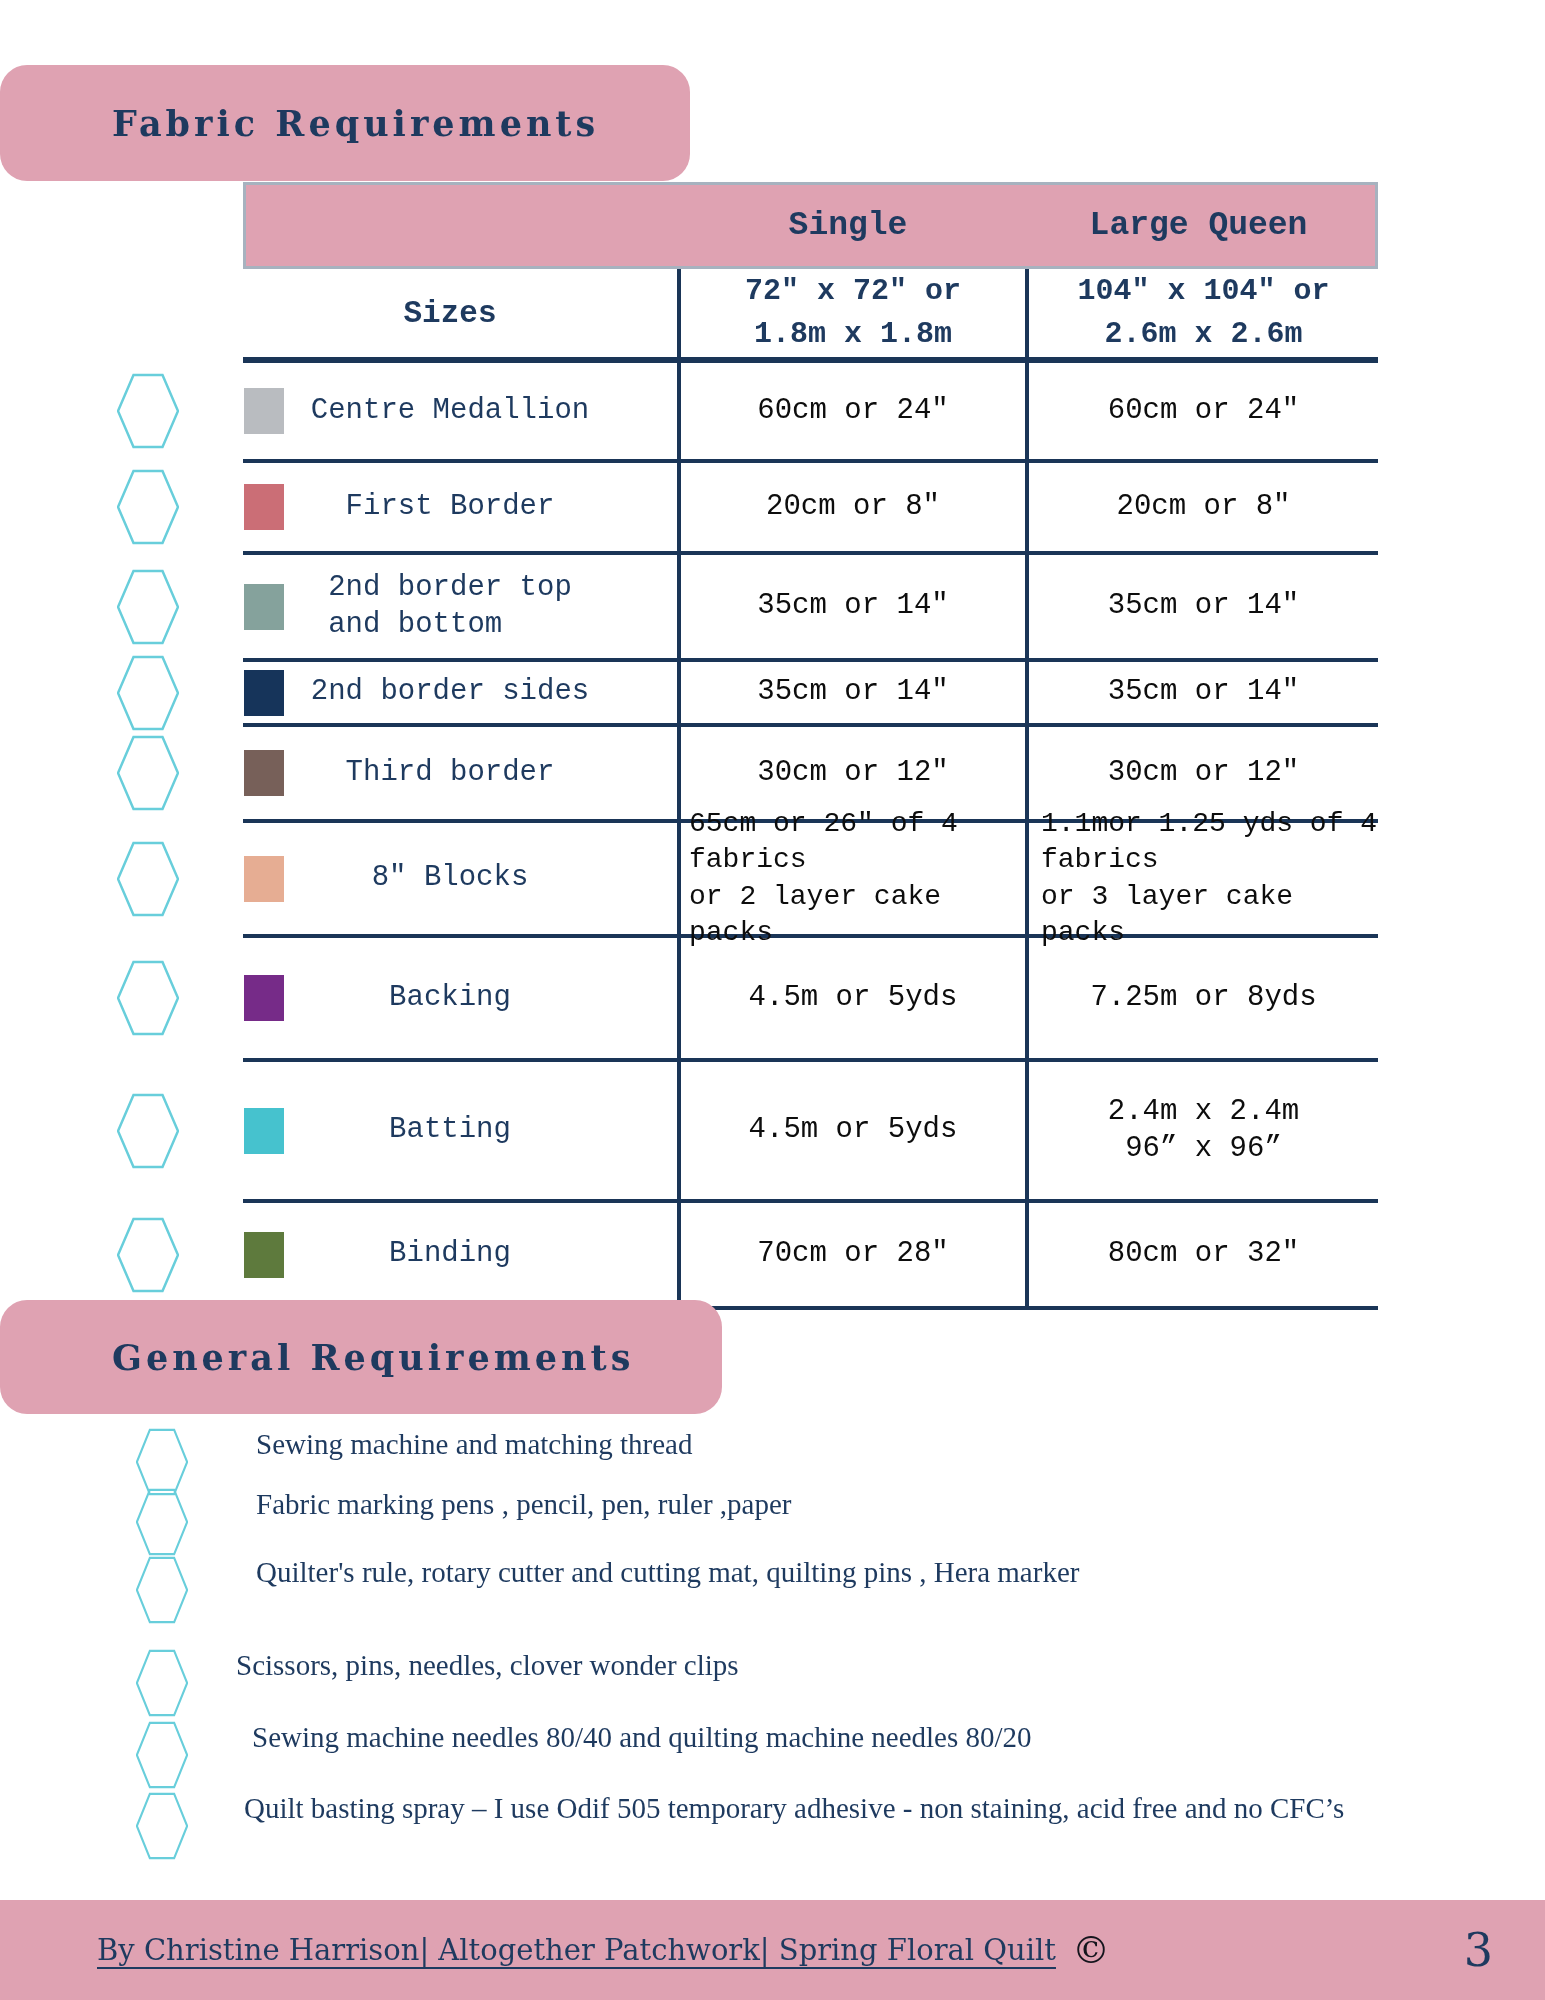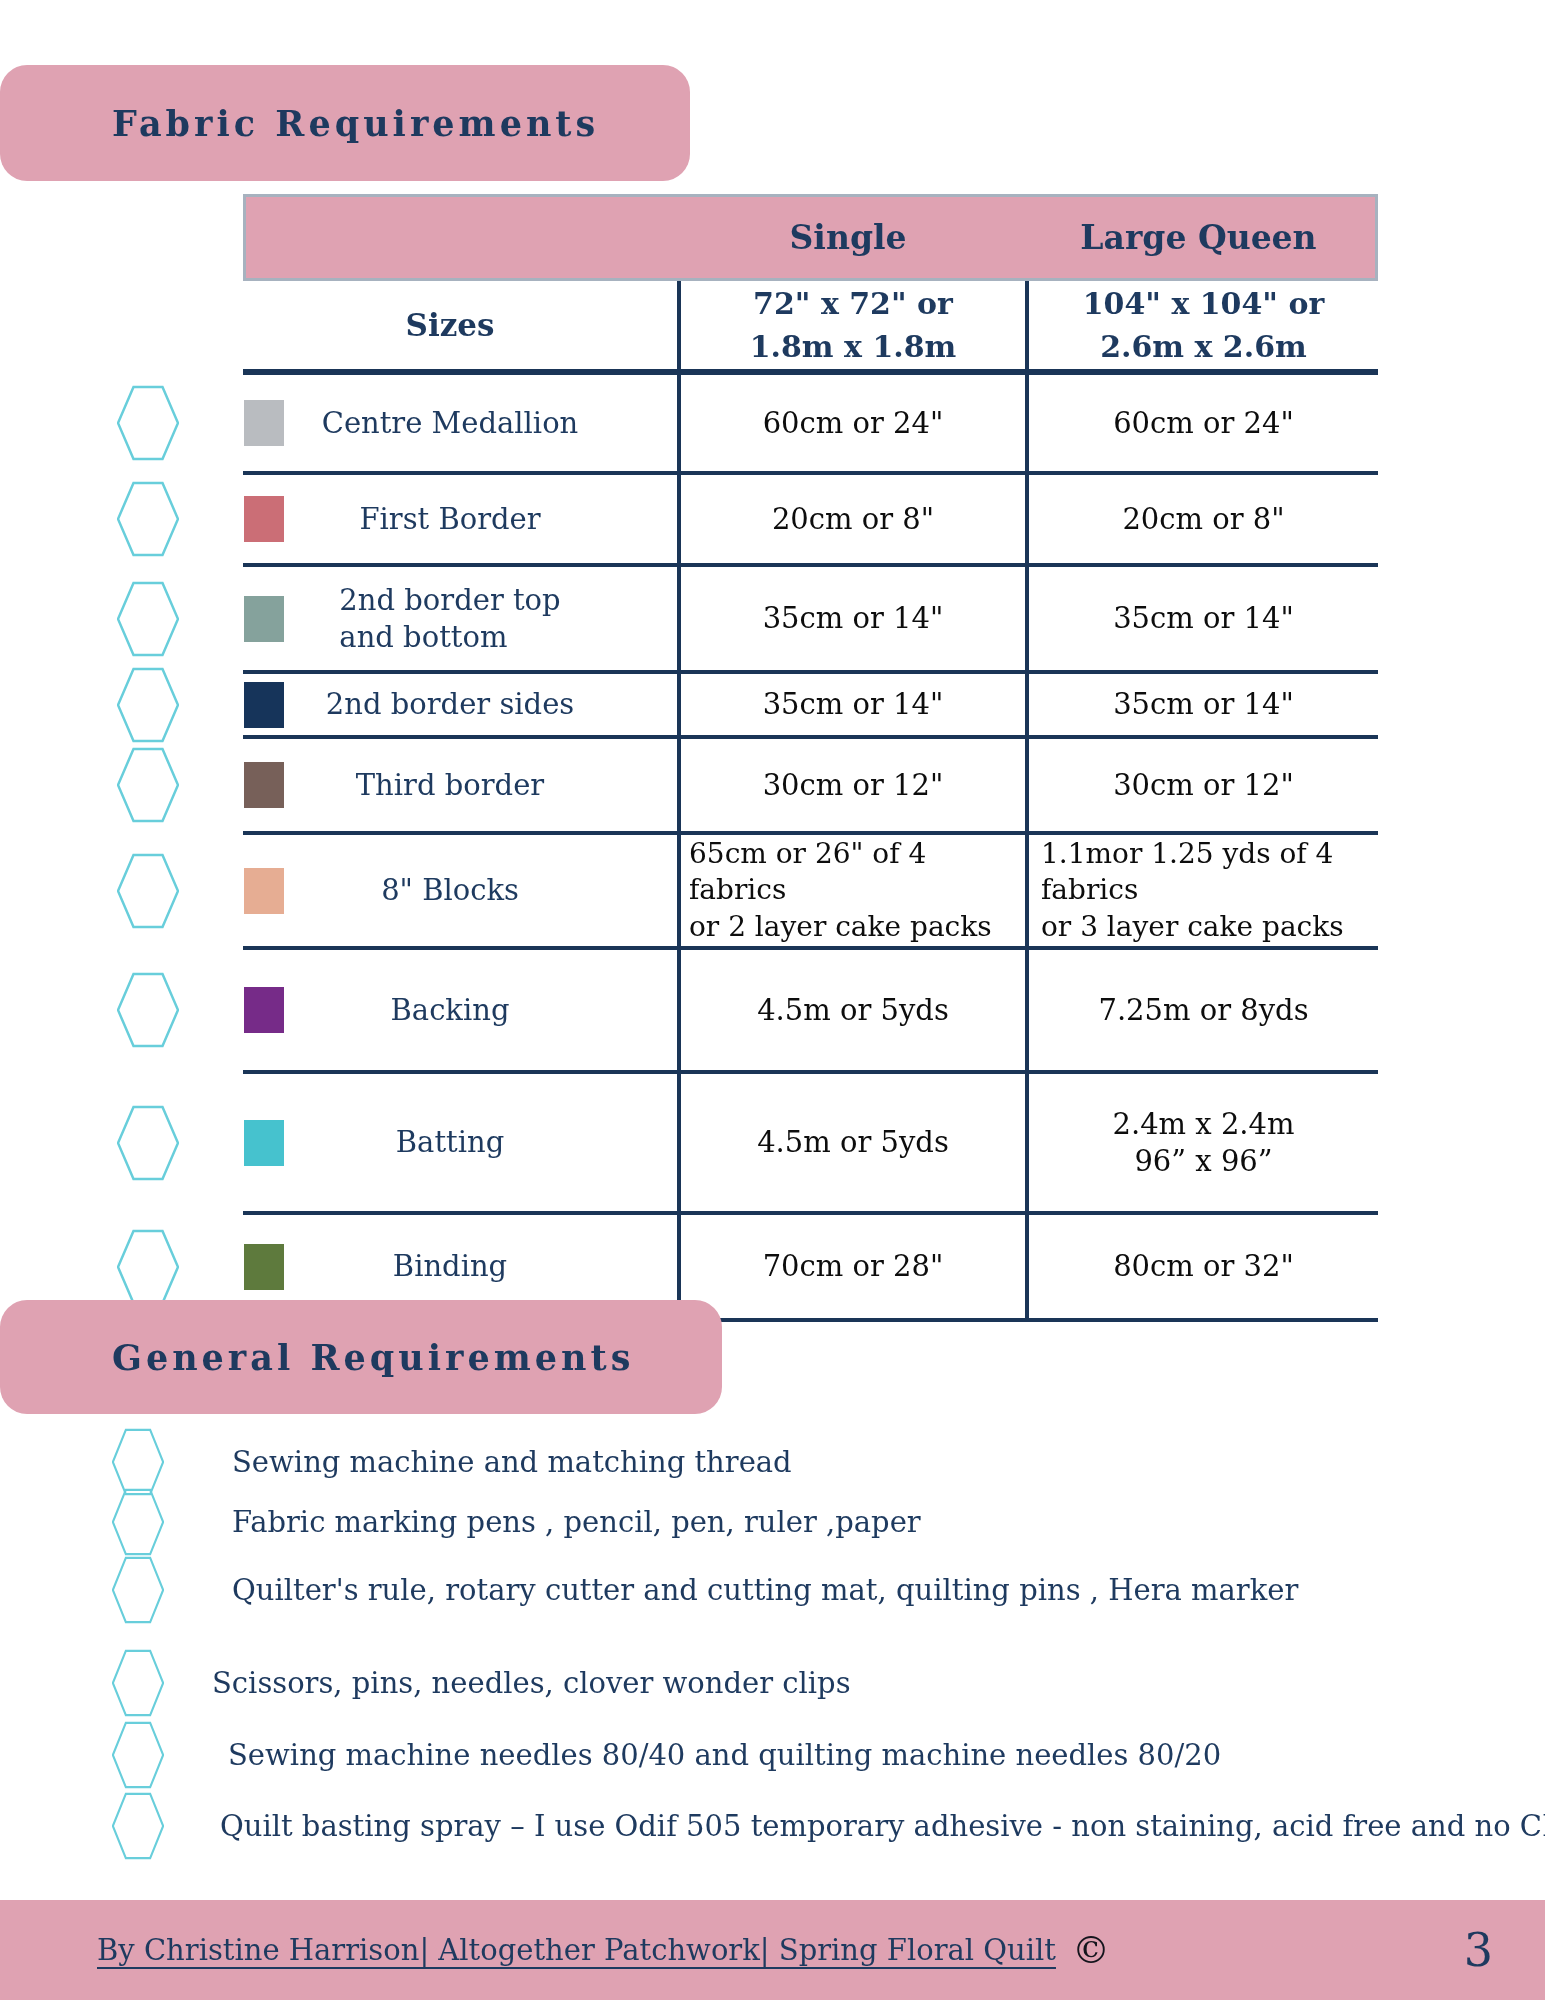--- a/index.html
+++ b/index.html
@@ -11,21 +11,21 @@
   .banner{
     position:absolute;left:0;background:#dfa2b2;display:flex;align-items:center;border-radius:27px;
   }
   #fabric-banner{top:65px;width:690px;height:116px;}
   #general-banner{top:1300px;width:722px;height:114px;}
   .banner-title{
     padding-left:112px;font-size:35px;font-weight:bold;color:#1e3a5f;letter-spacing:4px;
     white-space:nowrap;
   }
   
-  #fabric-table{position:absolute;left:243px;top:194px;width:1135px;}
+  #fabric-table{position:absolute;left:243px;top:182px;width:1135px;font-family:Liberation Mono, monospace;}
   .thead-pink{
     height:87px;background:#dfa2b2;border:3px solid #a7b2bf;box-sizing:border-box;
     display:flex;align-items:center;
   }
   .thead-pink .hc{color:#1e3a5f;font-weight:bold;font-size:33px;text-align:center;}
   .hc.c1{width:428px;}
   .hc.c2{width:348px;}
   .hc.c3{flex:1;}
   .trow{position:relative;display:flex;box-sizing:border-box;border-bottom:4px solid #1a3557;}
   .sizes-row{height:94px;border-bottom-width:6px;}
@@ -41,21 +41,21 @@
   .align-left.c-single{justify-content:flex-start;padding-left:8px;}
   .align-left.c-lq{justify-content:flex-start;padding-left:12px;}
   
   .r0{height:100px}.r1{height:92px}.r2{height:107px}.r3{height:65px}.r4{height:96px}
   .r5{height:115px}.r6{height:124px}.r7{height:141px}.r8{height:107px}
   
   .swatch{position:absolute;left:1px;top:50%;transform:translateY(-50%);width:40px;height:46px;}
   .hex-table{position:absolute;left:-126px;top:50%;transform:translateY(-50%);width:62px;height:76px;}
   .hex-svg{display:block;}
   
-  .gr-item{position:absolute;left:112px;display:flex;align-items:center;}
+  .gr-item{position:absolute;left:136px;display:flex;font-family:Liberation Serif, serif;}
   .gr-item .hex-list{width:52px;height:68px;flex:0 0 52px;}
   .gr-text{margin-left:68px;font-size:29px;color:#1e3a5f;white-space:nowrap;}
   
   #footer{
     position:absolute;left:0;top:1900px;width:1545px;height:100px;background:#dfa2b2;
     display:flex;align-items:center;
   }
   #footer-credit{
     margin-left:97px;font-size:29px;color:#1e3a5f;
     text-decoration:underline;text-decoration-thickness:2px;text-underline-offset:7px;

